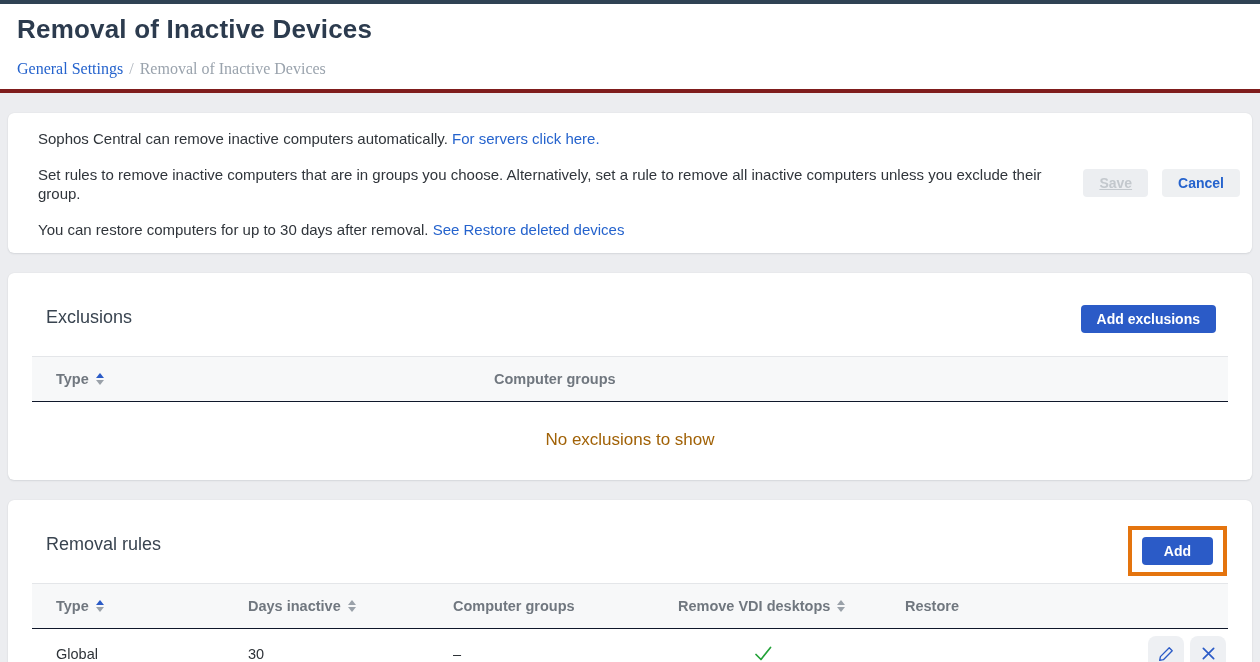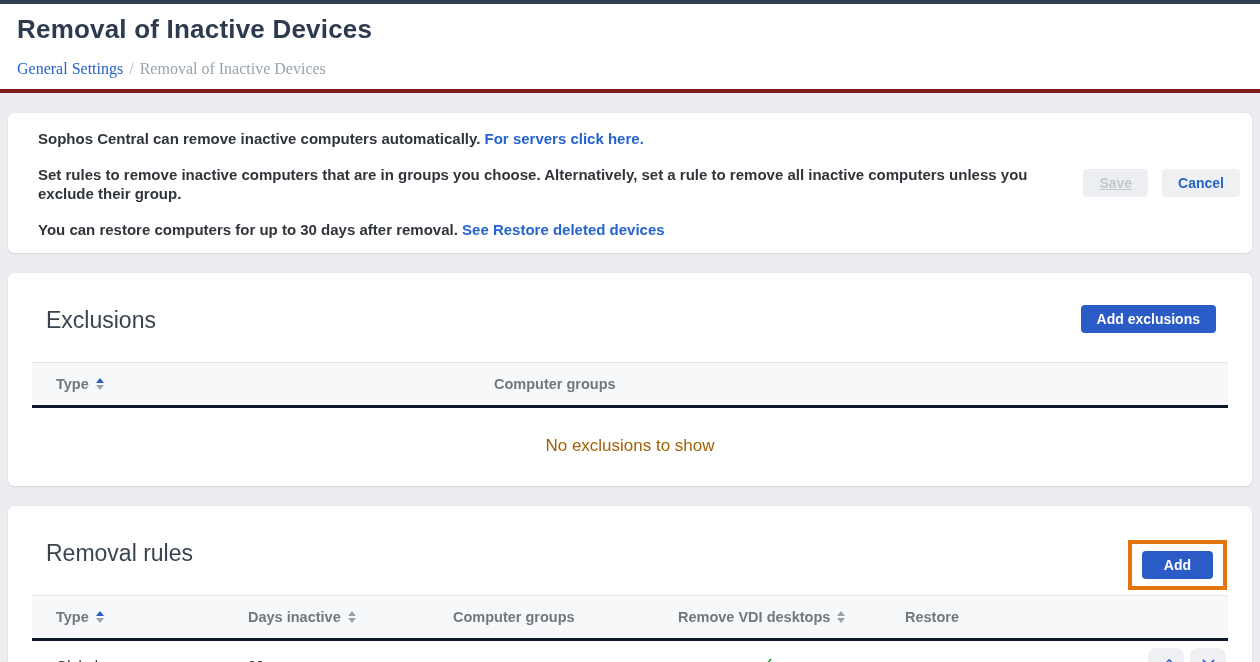--- a/index.html
+++ b/index.html
@@ -27,65 +27,65 @@
   
   .content { padding:20px 8px 0 8px; }
   .card {
     background:#fff; border-radius:6px; margin-bottom:20px;
     box-shadow:0 1px 2px rgba(40,50,60,.10), 0 0 1px rgba(40,50,60,.12);
     position:relative;
   }
 
   
   .info-card { display:flex; align-items:center; }
-  .info-text { flex:1; padding:16px 40px 14px 30px;font-weight:bold; }
+  .info-text { flex:1; padding:16px 40px 14px 30px; }
   .info-text p { font-size:15px; line-height:19px; color:#30353b; margin-bottom:17px; }
   .info-text p:last-child { margin-bottom:0; }
   a.link { color:#2563cd; text-decoration:none; cursor:pointer; }
   .info-actions { display:flex; gap:14px; padding-right:12px; align-items:center; }
   .btn {
     font-family:inherit; font-size:14px; font-weight:bold;
     border:none; border-radius:4px; padding:6px 16px; cursor:pointer;
   }
   .btn-disabled { background:#eceef1; color:#c3c8cd; cursor:default;text-decoration:underline; }
   .btn-secondary { background:#eef0f2; color:#2563cd; }
   .btn-primary { background:#2b5bc7; color:#fff; }
 
   
   .section-title {
-    font-size:23px; color:#394450; padding:34px 0 0 38px; font-weight:normal;
+    font-size:18px; color:#394450; padding:34px 0 0 38px; font-weight:normal;
   }
   .add-exclusion-btn { position:absolute; top:32px; right:36px; }
 
   .tbl { margin:28px 24px 0 24px; }
   .tbl-head {
     display:grid; align-items:center;
     background:#f7f8f9; height:46px;
-    border-top:1px solid #e4e6e9; border-bottom:3px solid #0f172a;
+    border-top:1px solid #e4e6e9; border-bottom:1px solid #0f172a;
     padding-left:24px;
     font-size:14.5px; font-weight:bold; color:#70777f;
   }
   .excl-grid { grid-template-columns:438px 1fr; }
   .rules-grid { grid-template-columns:192px 205px 225px 227px 1fr 112px; }
   .th { display:flex; align-items:center; }
 
   .sort { display:inline-flex; flex-direction:column; gap:2px; margin-left:7px; }
   .tri { width:0; height:0; border-left:4px solid transparent; border-right:4px solid transparent; }
   .tri-up { border-bottom:5px solid #9aa1a9; }
   .tri-down { border-top:5px solid #9aa1a9; }
   .sort.asc .tri-up { border-bottom-color:#2b5bc7; }
 
   .empty-zone {
     height:76px; display:flex; align-items:center; justify-content:center;
     font-size:17px; color:#a16207;
   }
 
   
   .add-highlight {
-    position:absolute; top:34px; right:25px;
+    position:absolute; top:26px; right:25px;
     border:4px solid #e4740e; padding:7px 10px; background:#fff;
   }
   .tbl-row {
     display:grid; align-items:center; height:49px; padding-left:24px;
     font-size:14.5px; color:#2e3338;
   }
   .vdi-cell { width:170px; display:flex; justify-content:center; }
   .row-actions { display:flex; gap:6px; justify-content:flex-end; padding-right:2px; }
   .icon-btn {
     width:36px; height:36px; border:none; border-radius:8px;

